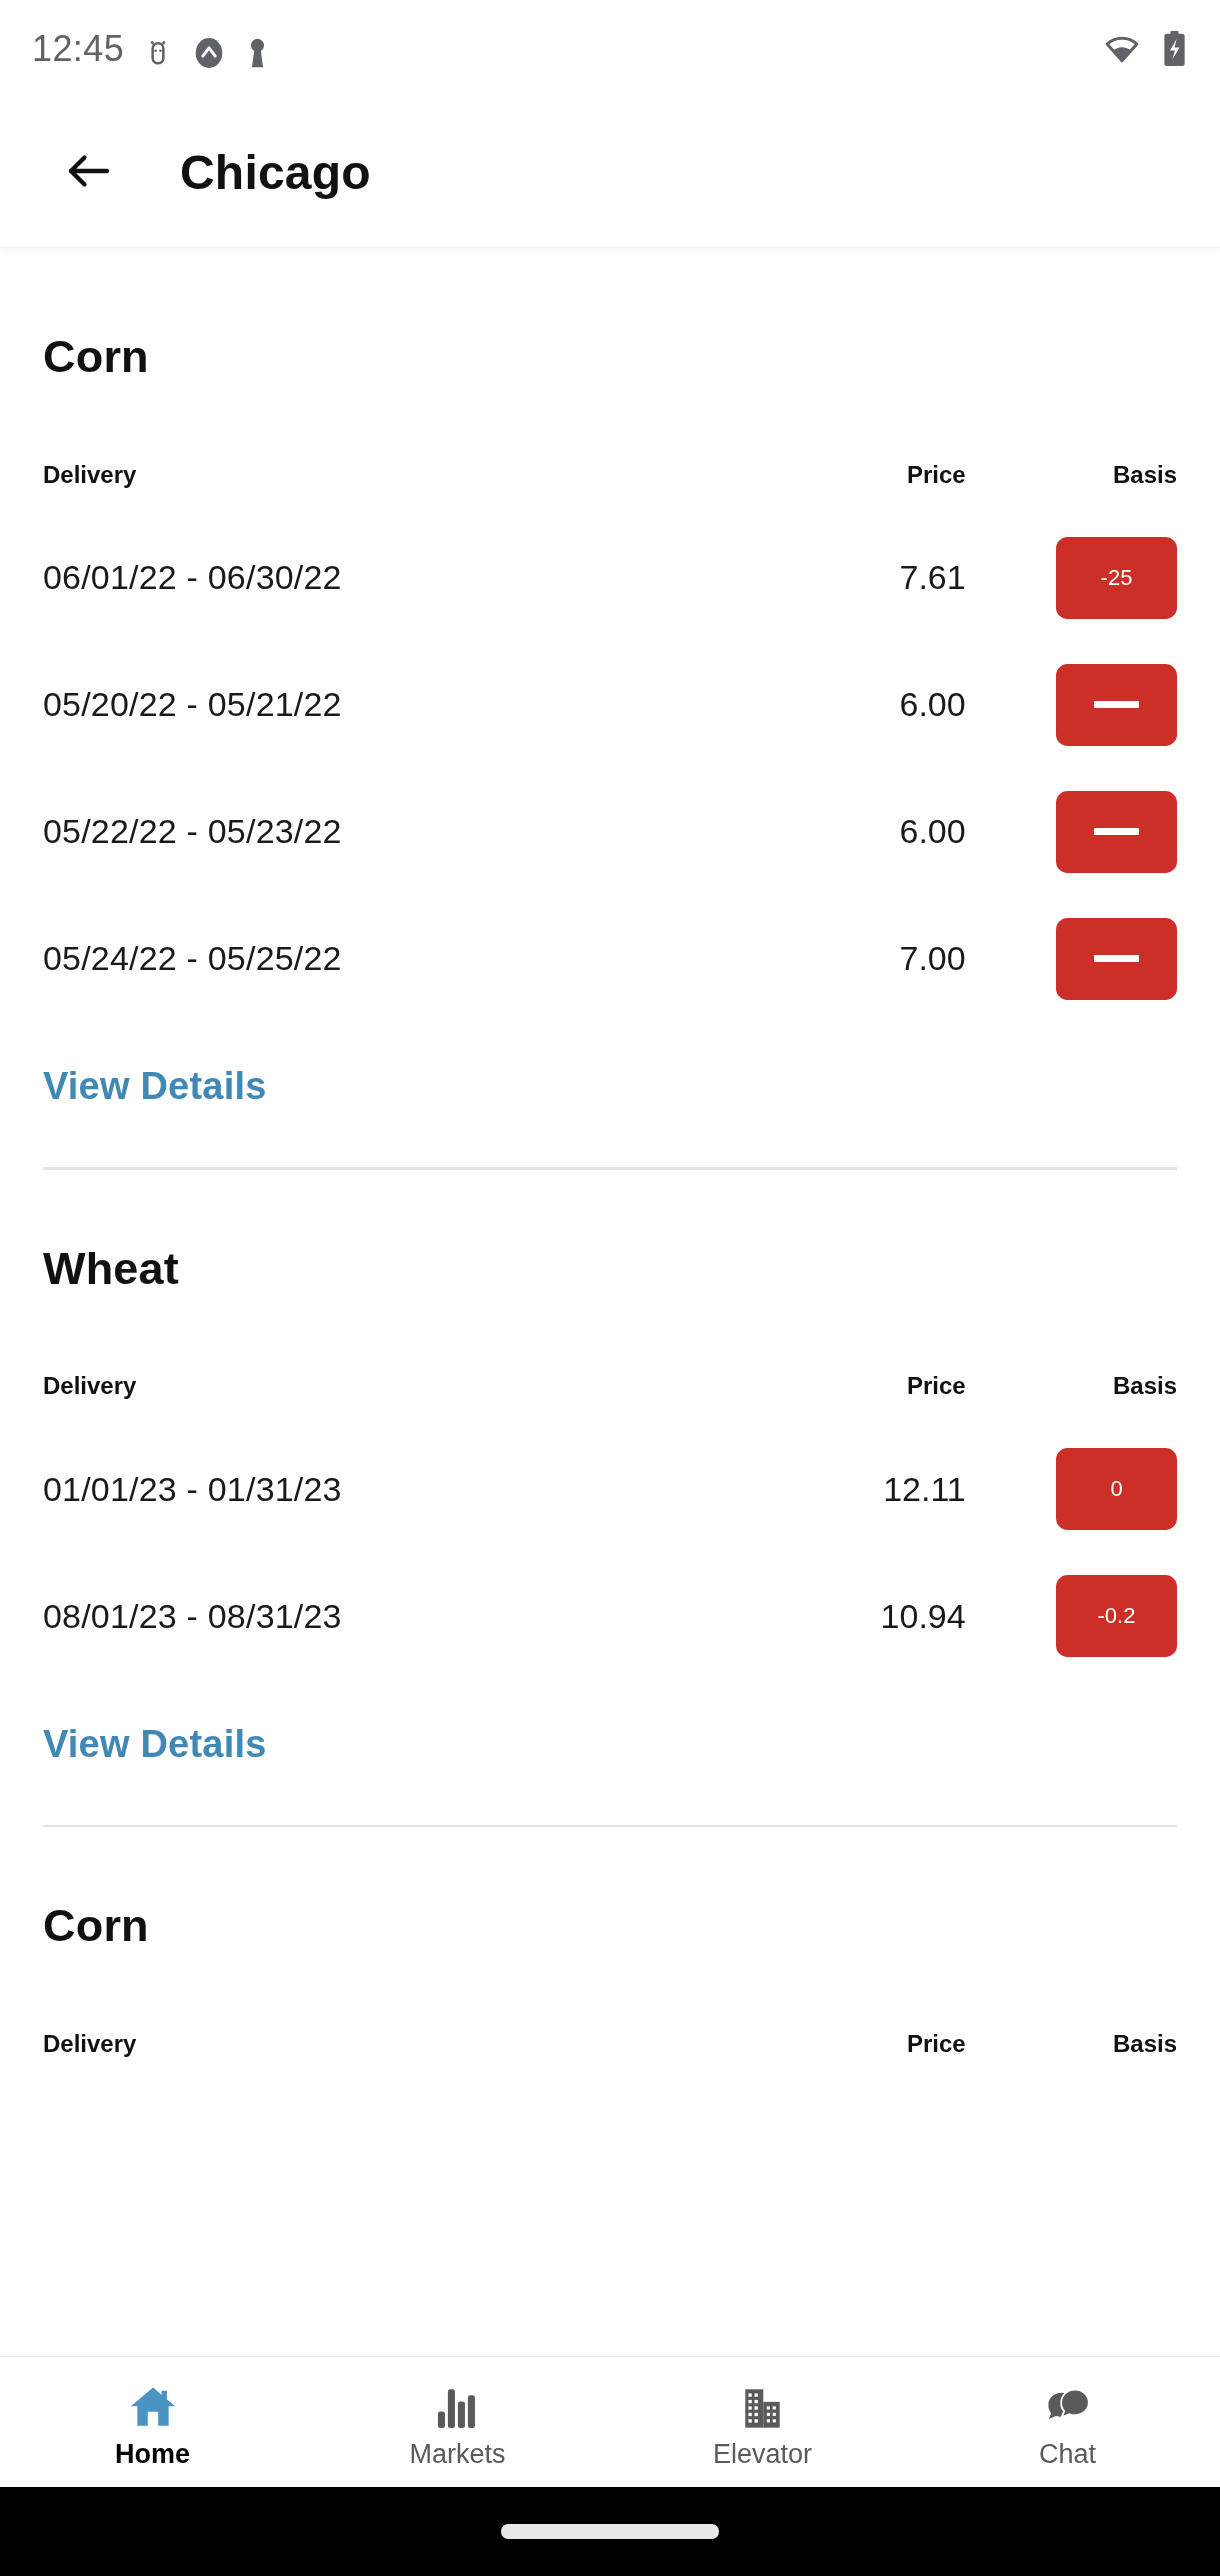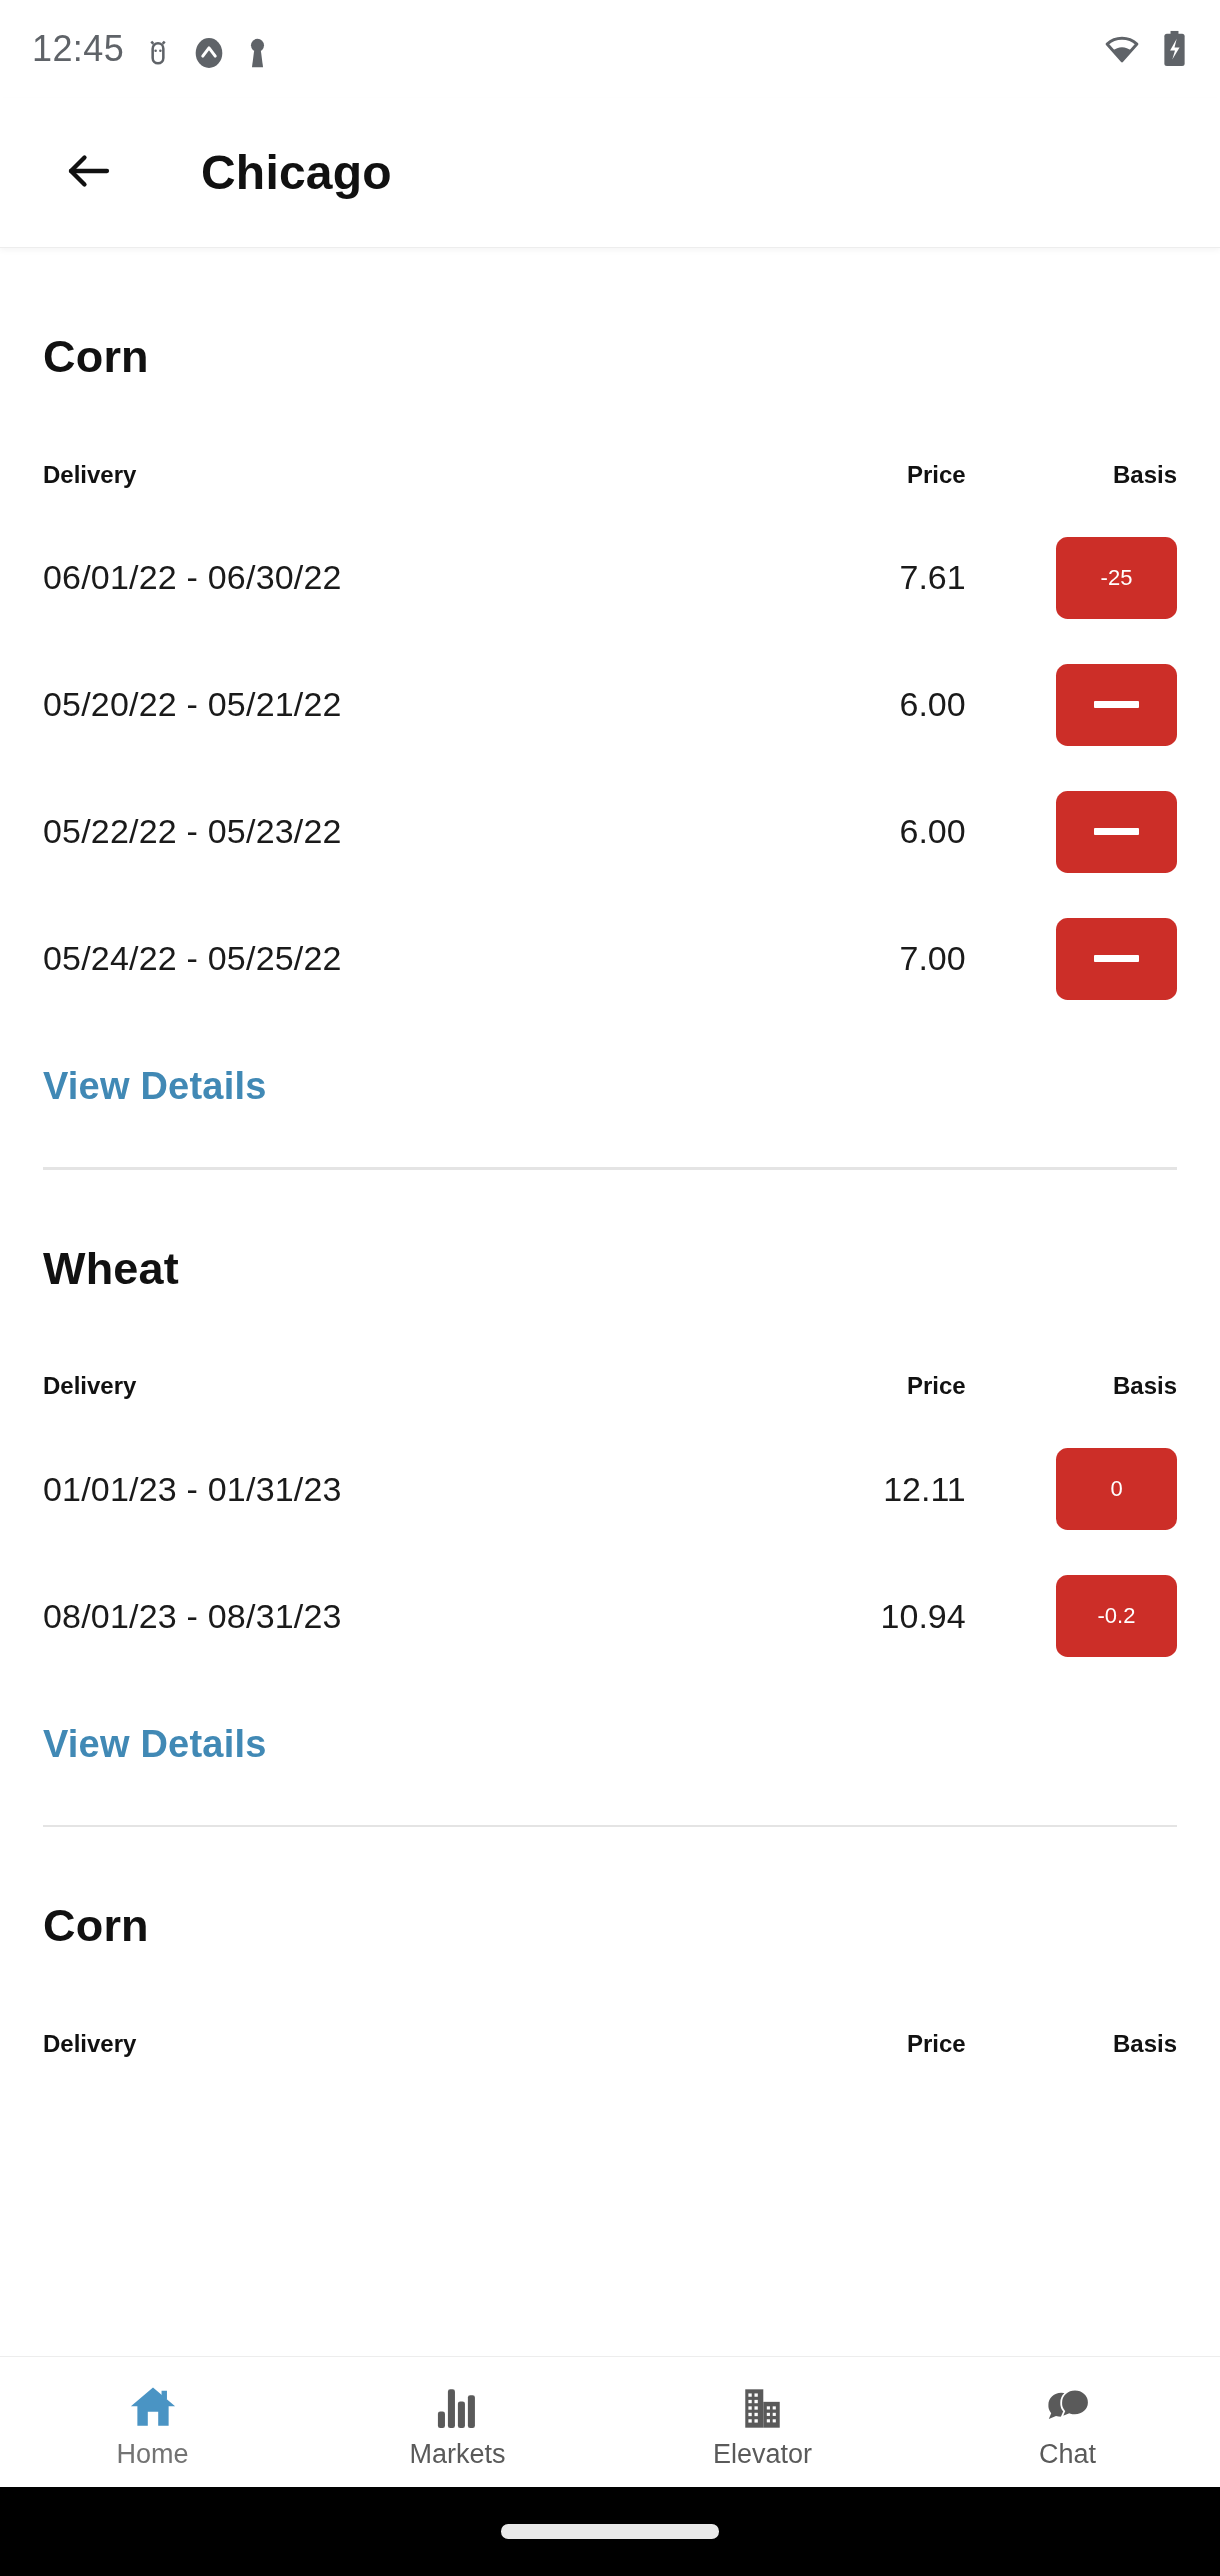--- a/index.html
+++ b/index.html
@@ -24,21 +24,21 @@
   
   .appbar {
     position:absolute; top:98px; left:0; width:1220px; height:150px;
     background:#fff; display:flex; align-items:center; padding:0 0 0 55px;
     border-bottom:1.8px solid #ededed;
     box-shadow:0 2.7px 6.3px rgba(0,0,0,0.045);
     z-index:5;
   }
   .back-btn { width:68px; height:68px; display:flex; align-items:center; justify-content:center; cursor:pointer; }
   .appbar-title {
-    font-size:48px; font-weight:bold; color:#111; margin-left:78px; letter-spacing:0.2px;
+    font-size:48px; font-weight:bold; color:#111; margin-left:57px; letter-spacing:0.2px;
   }
 
   
   .content {
     position:absolute; top:258px; left:0; width:1220px; height:2123px;
     overflow:hidden; background:#fff;
   }
   .section { padding:0 43px; }
   .section-title {
     font-size:45px; font-weight:bold; color:#111;
@@ -93,21 +93,21 @@
   .bottomnav {
     position:absolute; left:0; bottom:89px; width:1220px; height:131px;
     background:#fff; border-top:1.8px solid #ededed;
     display:flex; align-items:center; z-index:10;
   }
   .nav-item {
     flex:1; display:flex; flex-direction:column; align-items:center; justify-content:center;
     gap:7.2px; cursor:pointer; height:131px; padding-top:5.4px;
   }
   .nav-label { font-size:27px; color:#5a5a5a; font-weight:400; }
-  .nav-item.active .nav-label { color:#737373; }
+  .nav-item.active .nav-label { color:#000000;font-weight:bold; }
   .nav-icon { height:52px; display:flex; align-items:flex-end; justify-content:center; }
 
   
   .gesturebar {
     position:absolute; left:0; bottom:0; width:1220px; height:89px; background:#000;
     display:flex; align-items:center; justify-content:center;
   }
   .gesture-pill { width:218px; height:14.3px; background:#e9e9e9; border-radius:7.2px; }
 </style>
 </head>

